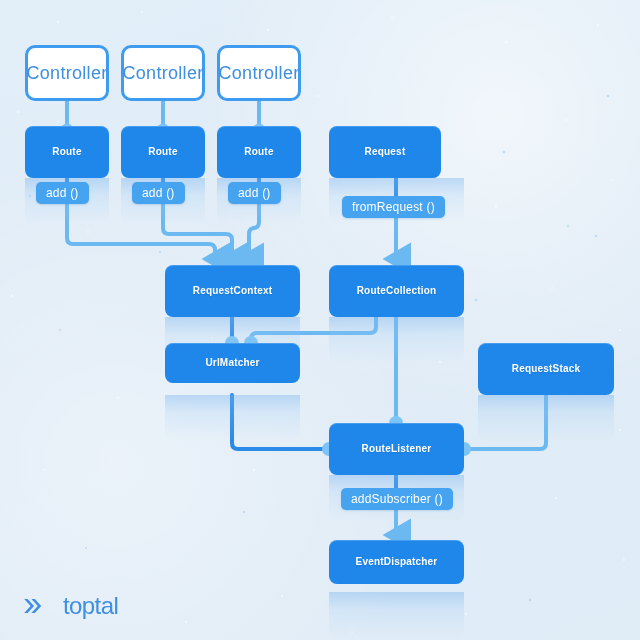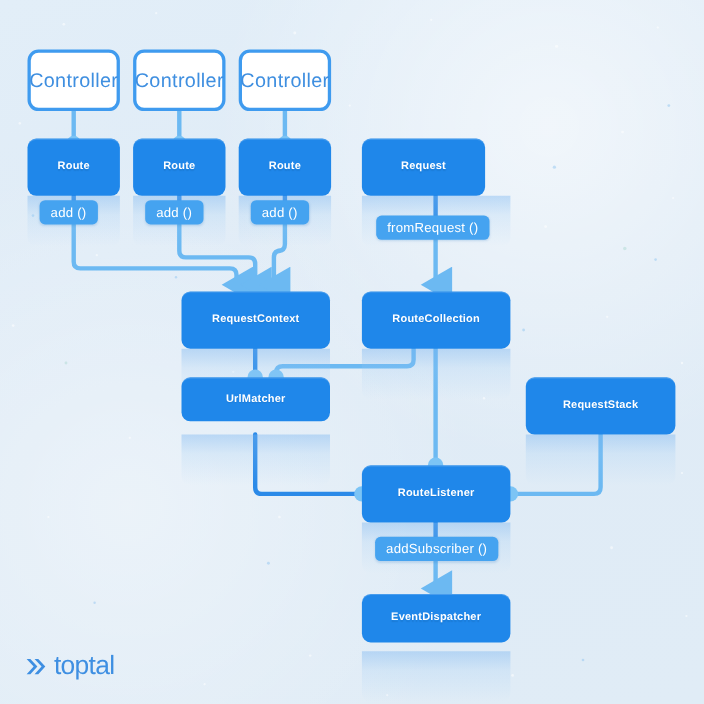--- a/index.html
+++ b/index.html
@@ -100,21 +100,21 @@
     pointer-events: none;
   }
   
   #logo {
     position: absolute;
     z-index: 5;
     left: 22px;
     bottom: 22px;
     display: flex;
     align-items: center;
-    gap: 5px;
+    gap: 19px;
   }
   #logo .mark { display: block; }
   #logo .wordmark {
     font-size: 24px;
     font-weight: normal;
     letter-spacing: -0.6px;
     color: #3e8fe2;
     line-height: 1;
   }
 </style>

